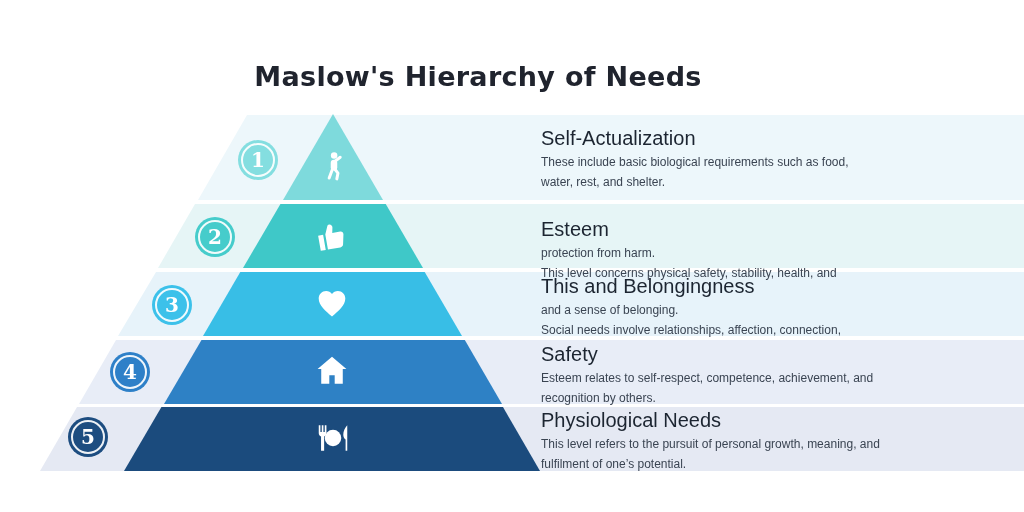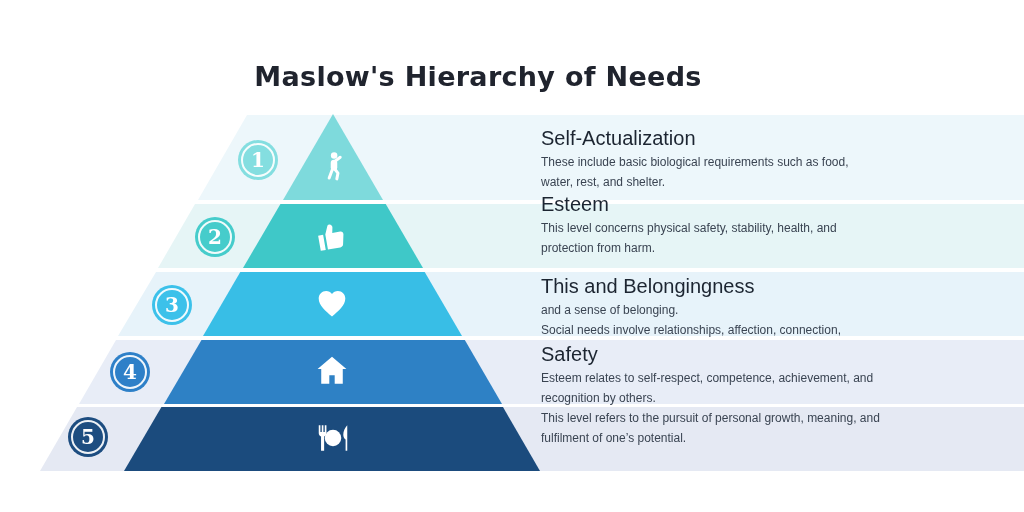--- a/index.html
+++ b/index.html
@@ -56,21 +56,21 @@
 
   
   .entry { position: absolute; left: 541px; width: 460px; }
   .entry .h {
     font-size: 20px; font-weight: normal; color: #1c2531; line-height: 26px;
     font-family: "Liberation Sans", "DejaVu Sans", sans-serif;
   }
   .entry .d { margin-top: 2px; font-size: 12px; line-height: 19.5px; color: #3a4452; }
   .entry .d span { display: block; }
   .entry1 { top: 125px; }
-  .entry2 { top: 191px; }
+  .entry2 { top: 216px; }
   .entry3 { top: 273px; }
   .entry4 { top: 341px; }
   .entry5 { top: 407px; }
 </style>
 </head>
 <body>
 
 <div class="stage">
 
   <h1 class="title">Maslow's Hierarchy of Needs</h1>
@@ -147,38 +147,39 @@
   <div class="entry entry1">
     <div class="h">Self-Actualization</div>
     <div class="d">
       <span>These include basic biological requirements such as food,</span>
       <span>water, rest, and shelter.</span>
     </div>
   </div>
   <div class="entry entry2">
     <div class="h">Esteem</div>
     <div class="d">
+      <span>protection from harm.</span>
       <span>This level concerns physical safety, stability, health, and</span>
-      <span>protection from harm.</span>
     </div>
   </div>
   <div class="entry entry3">
     <div class="h">This and Belongingness</div>
     <div class="d">
       <span>and a sense of belonging.</span>
       <span>Social needs involve relationships, affection, connection,</span>
     </div>
   </div>
   <div class="entry entry4">
     <div class="h">Safety</div>
     <div class="d">
       <span>Esteem relates to self-respect, competence, achievement, and</span>
       <span>recognition by others.</span>
     </div>
   </div>
   <div class="entry entry5">
+    <div class="h">Physiological Needs</div>
     <div class="d">
       <span>This level refers to the pursuit of personal growth, meaning, and</span>
       <span>fulfilment of one’s potential.</span>
     </div>
   </div>
 
 </div>
 
 </body></html>

